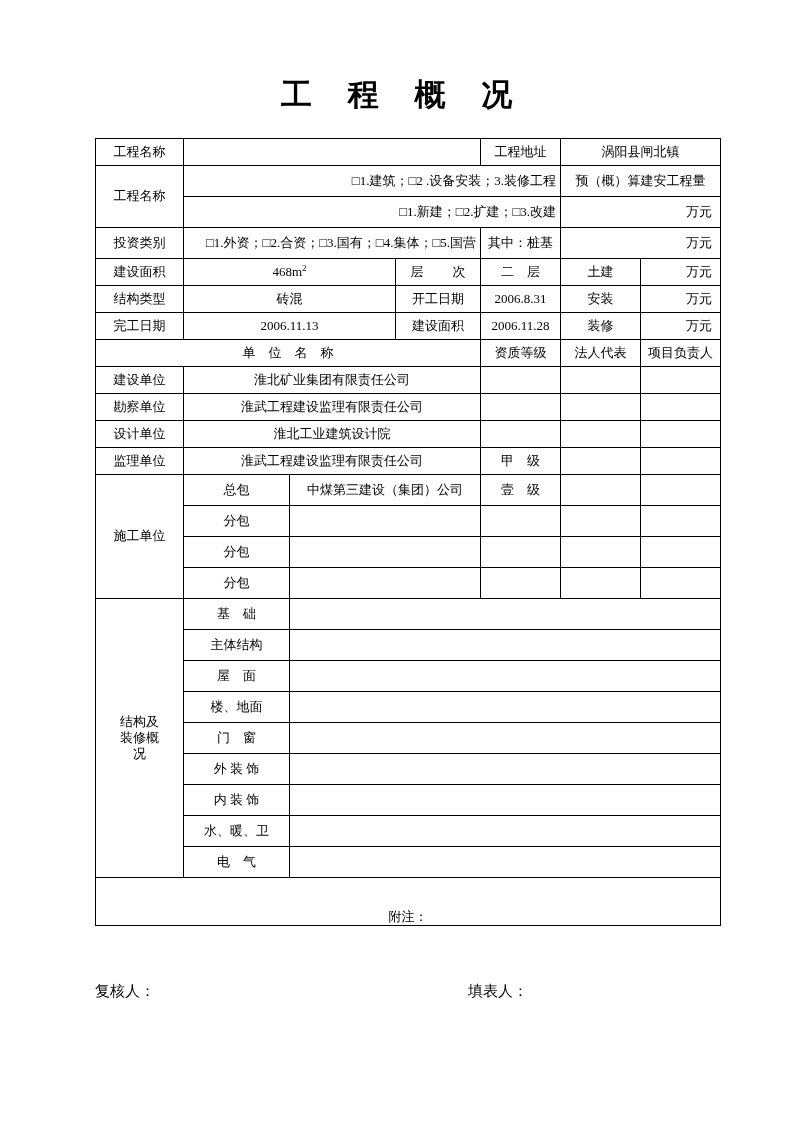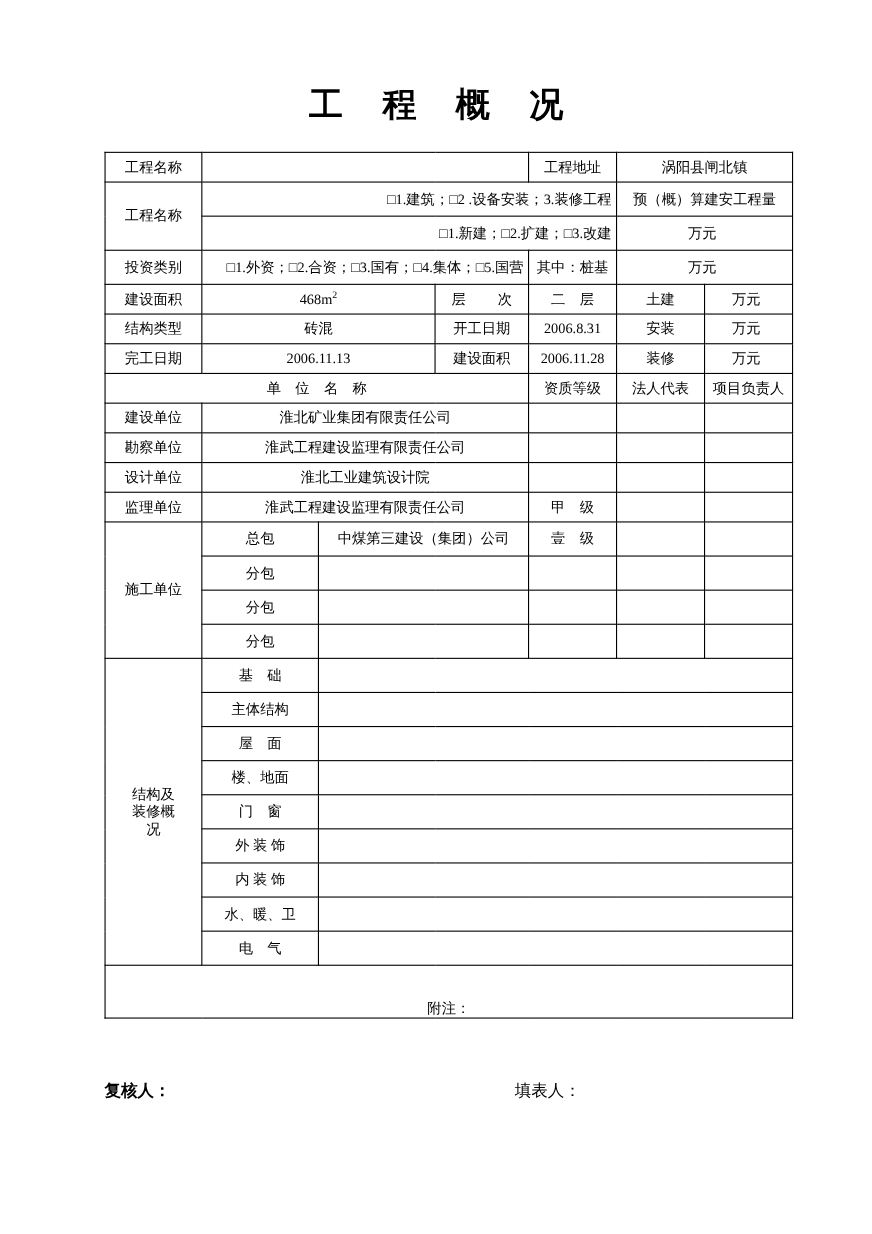--- a/index.html
+++ b/index.html
@@ -53,20 +53,21 @@
     font-size: 13px;
     word-break: keep-all;
     white-space: nowrap;
     overflow: hidden;
   }
   td.left {
     text-align: right;
     padding-left: 8px;
   }
   td.right {
+    text-align: right;
     padding-right: 8px;
   }
   td.tall2 { height: 30px; }
   .sp1 { letter-spacing: 8px; text-indent: 8px; }
   .vstack {
     line-height: 1.35;
     white-space: normal;
   }
   .sup { font-size: 9px; vertical-align: super; }
   .note-cell {
@@ -81,21 +82,20 @@
     left: 95px;
     top: 982px;
     width: 640px;
     font-size: 15px;
     font-family: "Liberation Serif", "DejaVu Serif", serif;
   }
   .sign-row .s1 {
     position: absolute;
     left: 0;
     top: 0;
-    font-weight: bold;
   }
   .sign-row .s2 {
     position: absolute;
     left: 373px;
     top: 0;
   }
 </style>
 </head>
 <body>
 

